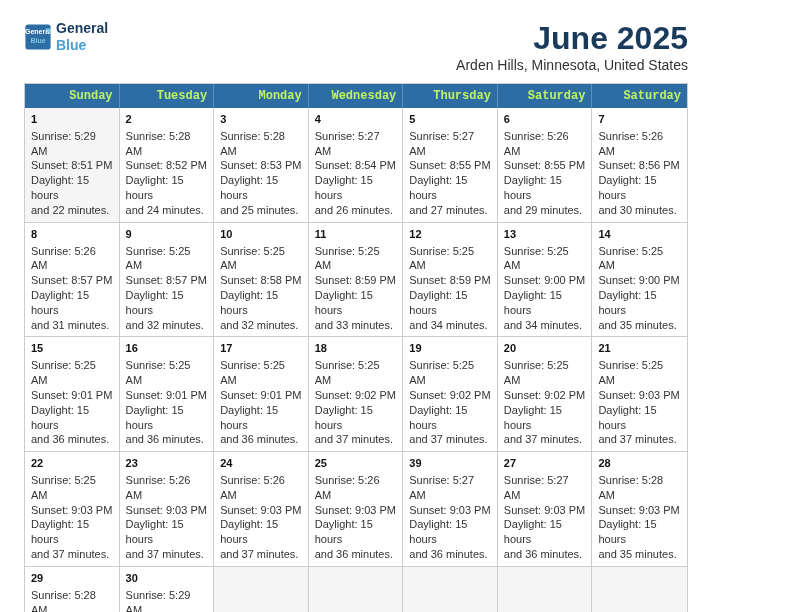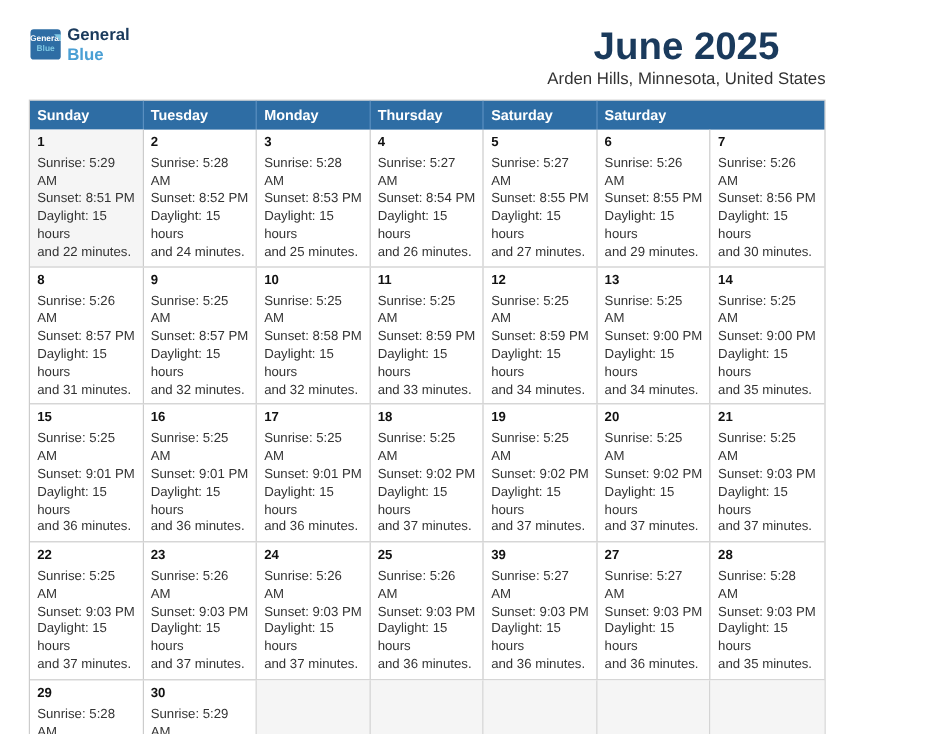--- a/index.html
+++ b/index.html
@@ -26,21 +26,21 @@
     .logo {
       display: flex;
       align-items: center;
       gap: 4px;
     }
     .logo-icon {
       width: 28px;
       height: 28px;
     }
     .title-block {
-      text-align: center;
+      text-align: right;
     }
     .month-title {
       font-size: 32px;
       font-weight: bold;
       color: #1a3a5c;
     }
     .location {
       font-size: 14px;
       color: #333;
     }
@@ -49,26 +49,27 @@
       display: flex;
       flex-direction: column;
       border: 1px solid #ccc;
     }
     .cal-header {
       display: grid;
       grid-template-columns: repeat(7, 1fr);
       background: #2e6da4;
     }
     .cal-header-cell {
-      color: #ffffff;
+      color: #bef264;
       font-weight: bold;
       font-size: 12px;
       padding: 5px 6px;
-      text-align: left;
+      text-align: right;
       border-right: 1px solid #5a8fc0;
+      font-family: Liberation Mono, monospace;
     }
     .cal-header-cell:last-child { border-right: none; }
     .cal-body {
       flex: 1;
       display: flex;
       flex-direction: column;
     }
     .cal-row {
       display: grid;
       grid-template-columns: repeat(7, 1fr);
@@ -121,20 +122,21 @@
       <div class="month-title">June 2025</div>
       <div class="location">Arden Hills, Minnesota, United States</div>
     </div>
   </div>
 
   <div class="calendar">
     <div class="cal-header">
     <div class="cal-header-cell">Sunday</div>
         <div class="cal-header-cell">Tuesday</div>
         <div class="cal-header-cell">Monday</div>
+        <div class="cal-header-cell">Wednesday</div>
         <div class="cal-header-cell">Thursday</div>
         <div class="cal-header-cell">Saturday</div>
         <div class="cal-header-cell">Saturday</div>
       </div>
     <div class="cal-body">
     <div class="cal-row">
           <div class="cal-cell empty"><span class="day-num">1</span><span class="cell-text" style="white-space: pre-line;">Sunrise: 5:29 AM
 Sunset: 8:51 PM
 Daylight: 15 hours
 and 22 minutes.</span></div>

